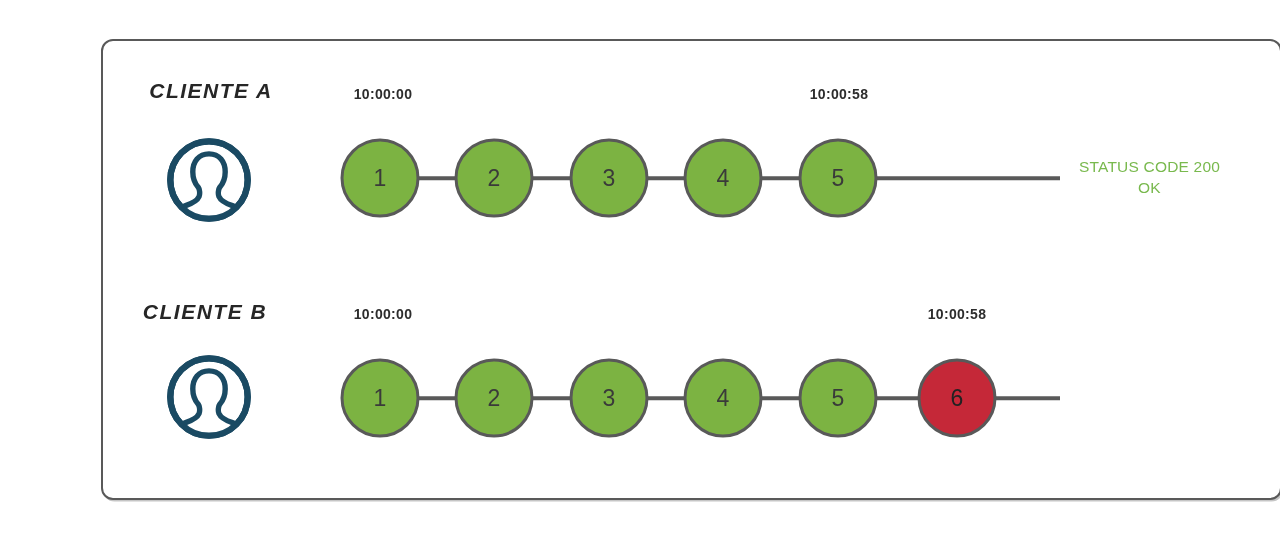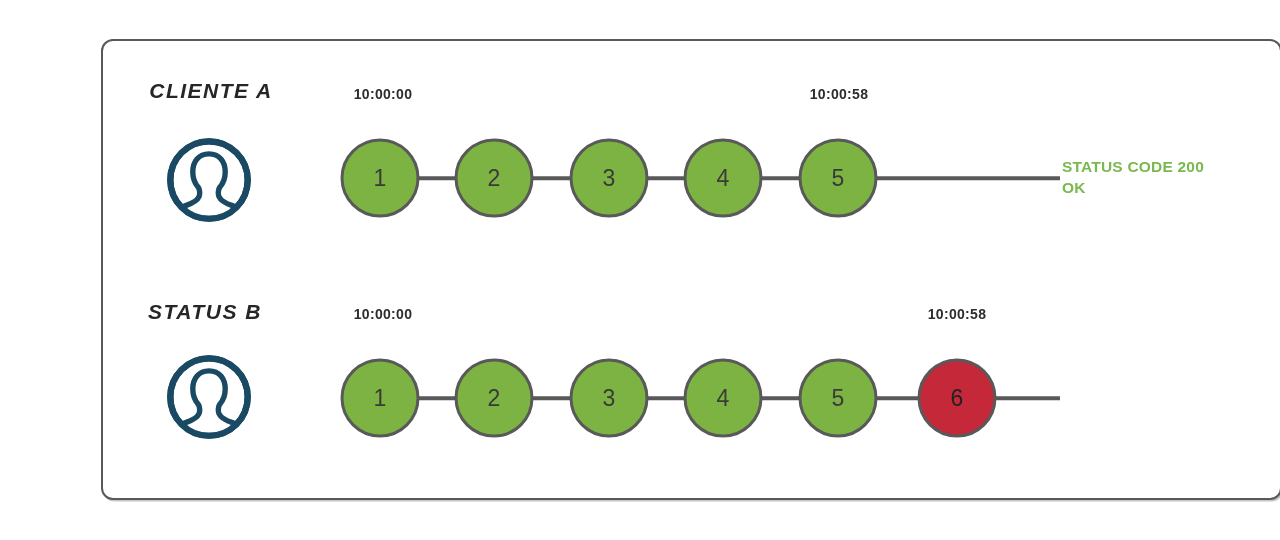--- a/index.html
+++ b/index.html
@@ -37,22 +37,22 @@
     display:flex;align-items:center;justify-content:center;
     font-size:23px;color:#3a3a3a;
   }
   .node.blocked{background:var(--node_red);color:#222;}
   .timestamp{
     position:absolute;transform:translateX(-50%);
     font-size:14px;font-weight:bold;color:var(--text_dark);white-space:nowrap;
     letter-spacing:.3px;
   }
   .status{
-    position:absolute;width:175px;
-    font-size:15.5px;font-weight:bold;line-height:21px;letter-spacing:.2px;
+    position:absolute;width:175px;text-align:center;
+    font-size:15.5px;font-weight:normal;line-height:21px;letter-spacing:.2px;
     white-space:nowrap;
   }
   .status.ok{color:var(--text_green);}
   .status.err{color:var(--text_red);}
 </style>
 </head>
 <body>
 
 <div class="stage">
   <div class="frame"></div>
@@ -91,21 +91,21 @@
     </div>
   <div class="node" style="left:799px;top:178px">
     <span>5</span>
     </div>
 
   <div class="status ok" style="left:1023px;top:156px">
     <div>STATUS CODE 200</div>
     <div>OK</div>
   </div>
 
-  <div class="client-name" style="left:166px;top:300px">STATUS B</div>
+  <div class="client-name" style="left:166px;top:300px">CLIENTE B</div>
 
   <svg class="avatar" style="left:170px;top:397px" viewBox="0 0 100 100">
     <defs>
         <clipPath id="clipB">
           <circle cx="50" cy="50" r="43"></circle>
         </clipPath>
       </defs>
     <circle cx="50" cy="50" r="43" fill="#ffffff" stroke="#1A4A63" stroke-width="7"></circle>
     <g clip-path="url(#clipB)">
       <path d="M50 21c-11.5 0-18 8.5-18 20 0 7.5 2.5 13 6 17 1.6 2.2 2.2 7.3 1 10.3-2.2 5.2-8.6 8-15 10.2-8.5 3-15 8.5-17 17.5h86c-2-9-8.5-14.5-17-17.5-6.4-2.2-12.8-5-15-10.2-1.2-3-.6-8.1 1-10.3 3.5-4 6-9.5 6-17 0-11.5-6.5-20-18-20z" fill="#ffffff" stroke="#1A4A63" stroke-width="6" stroke-linejoin="round"></path>

